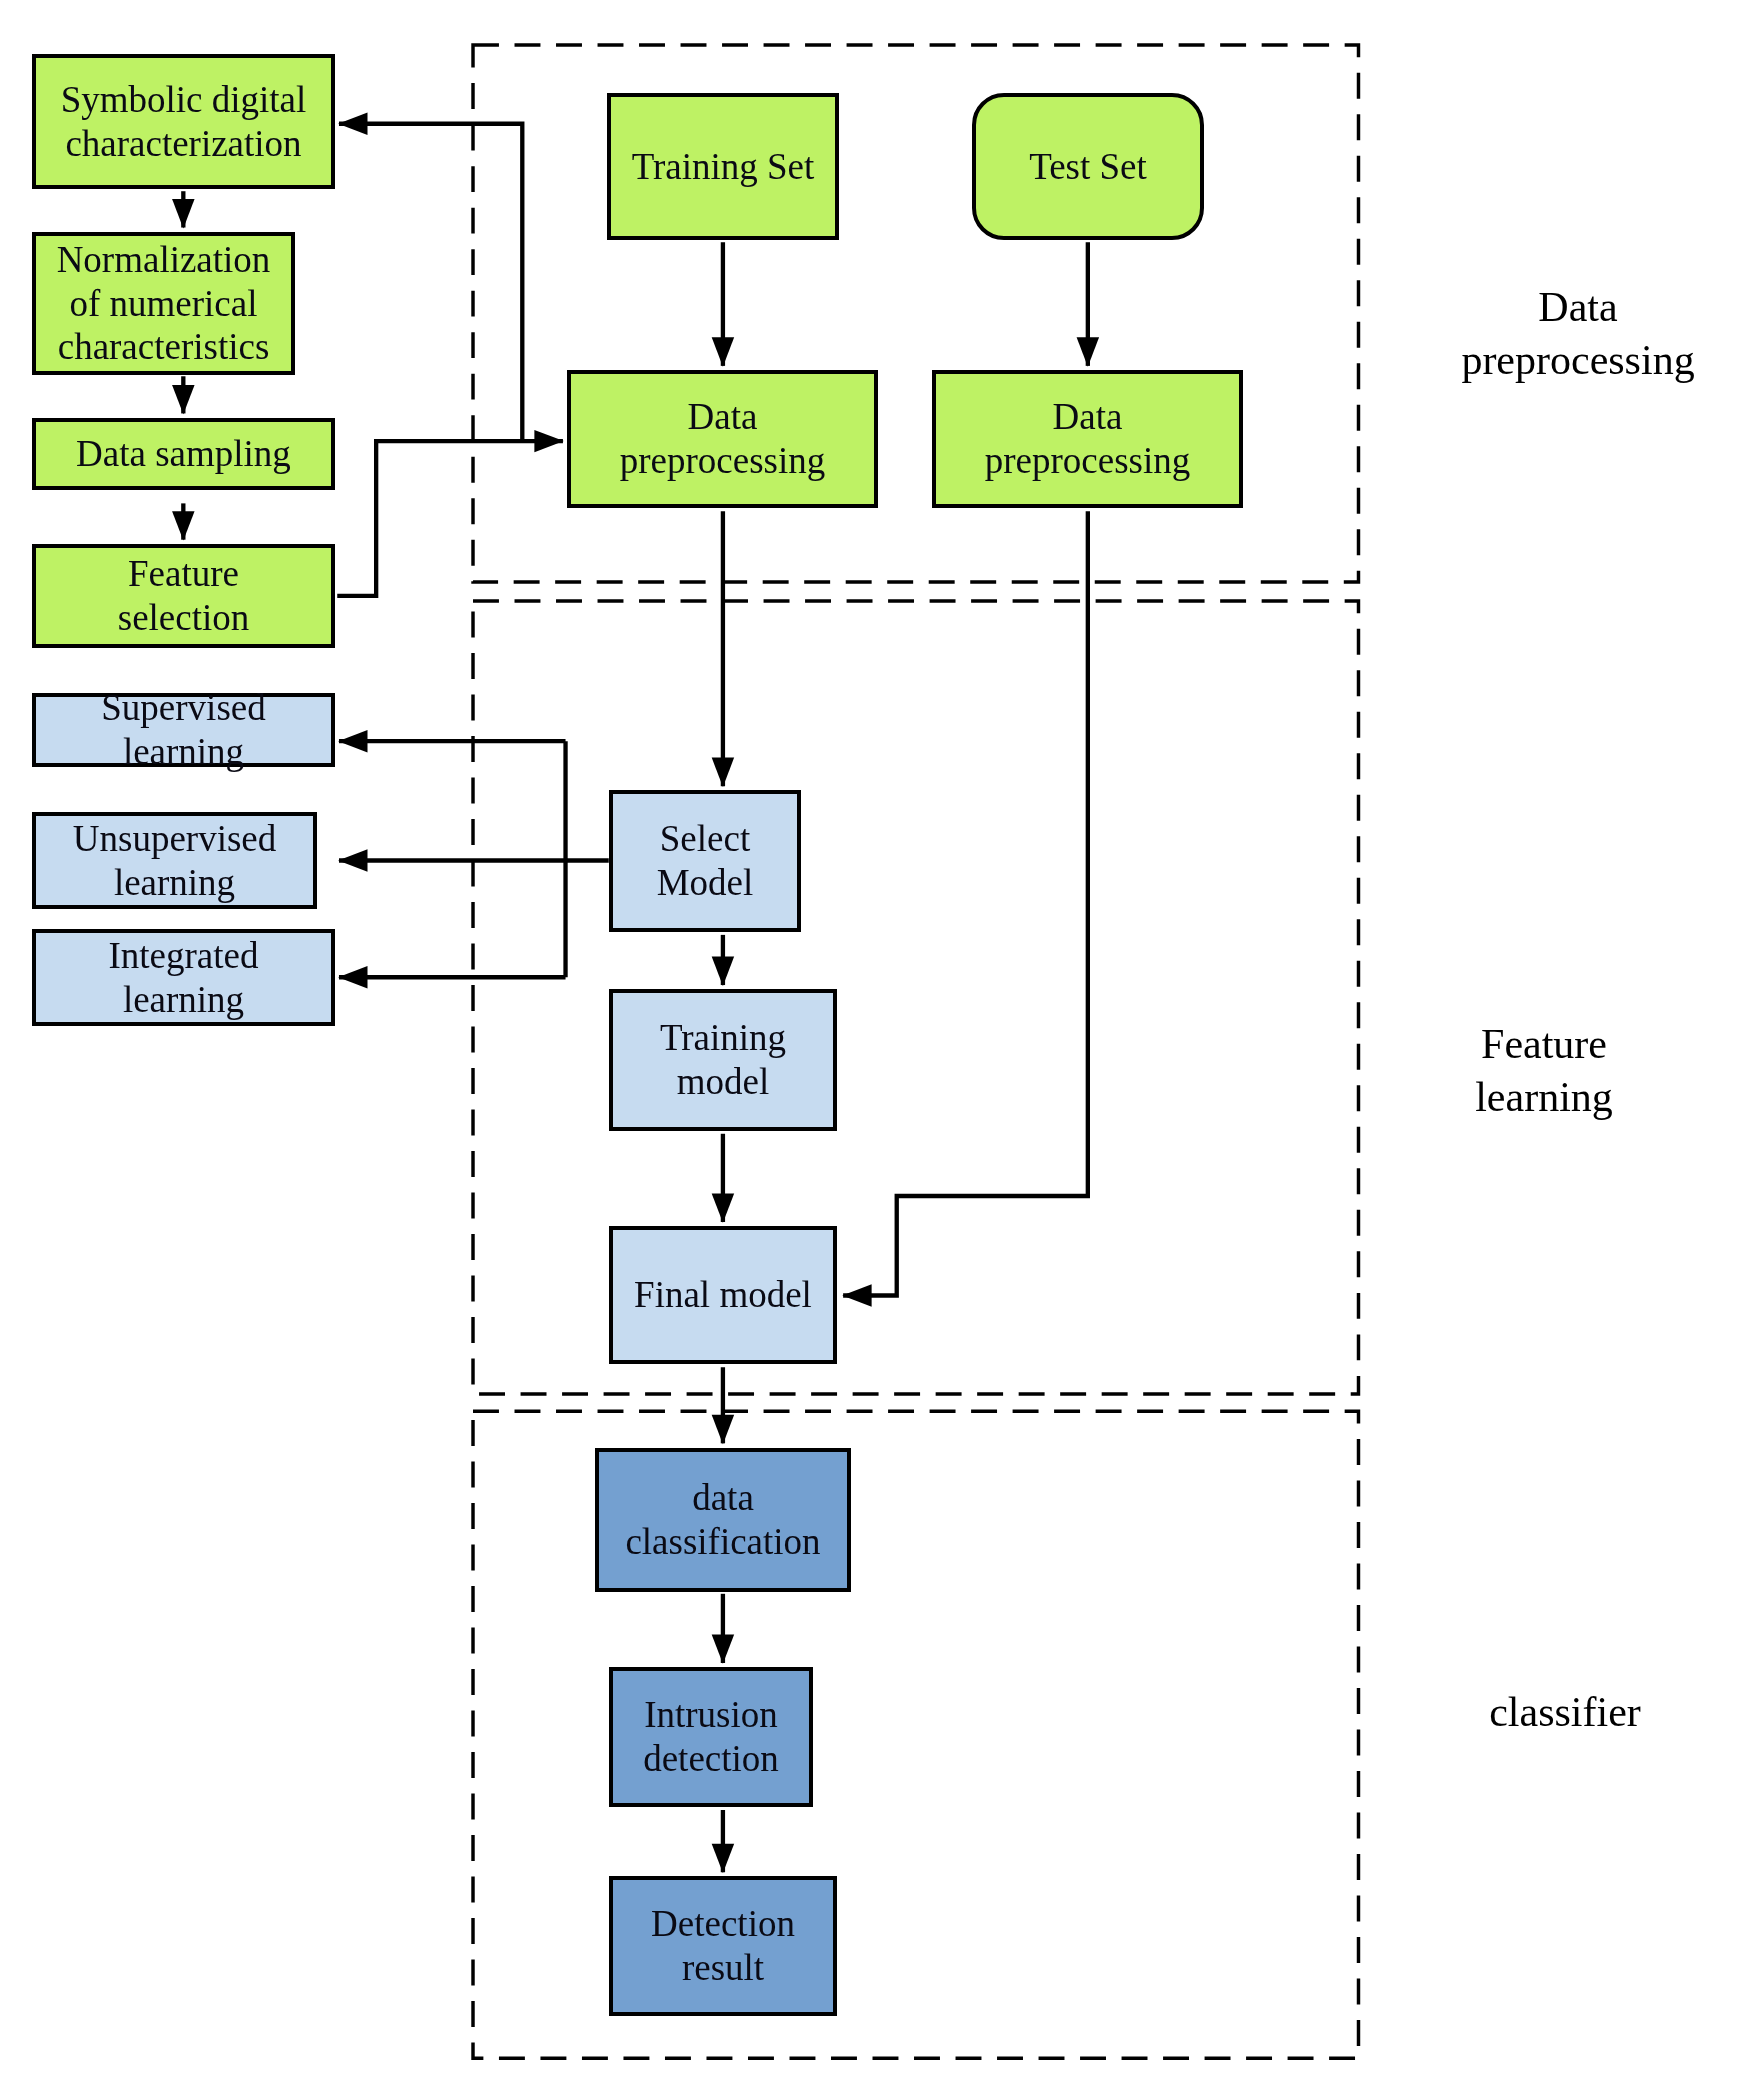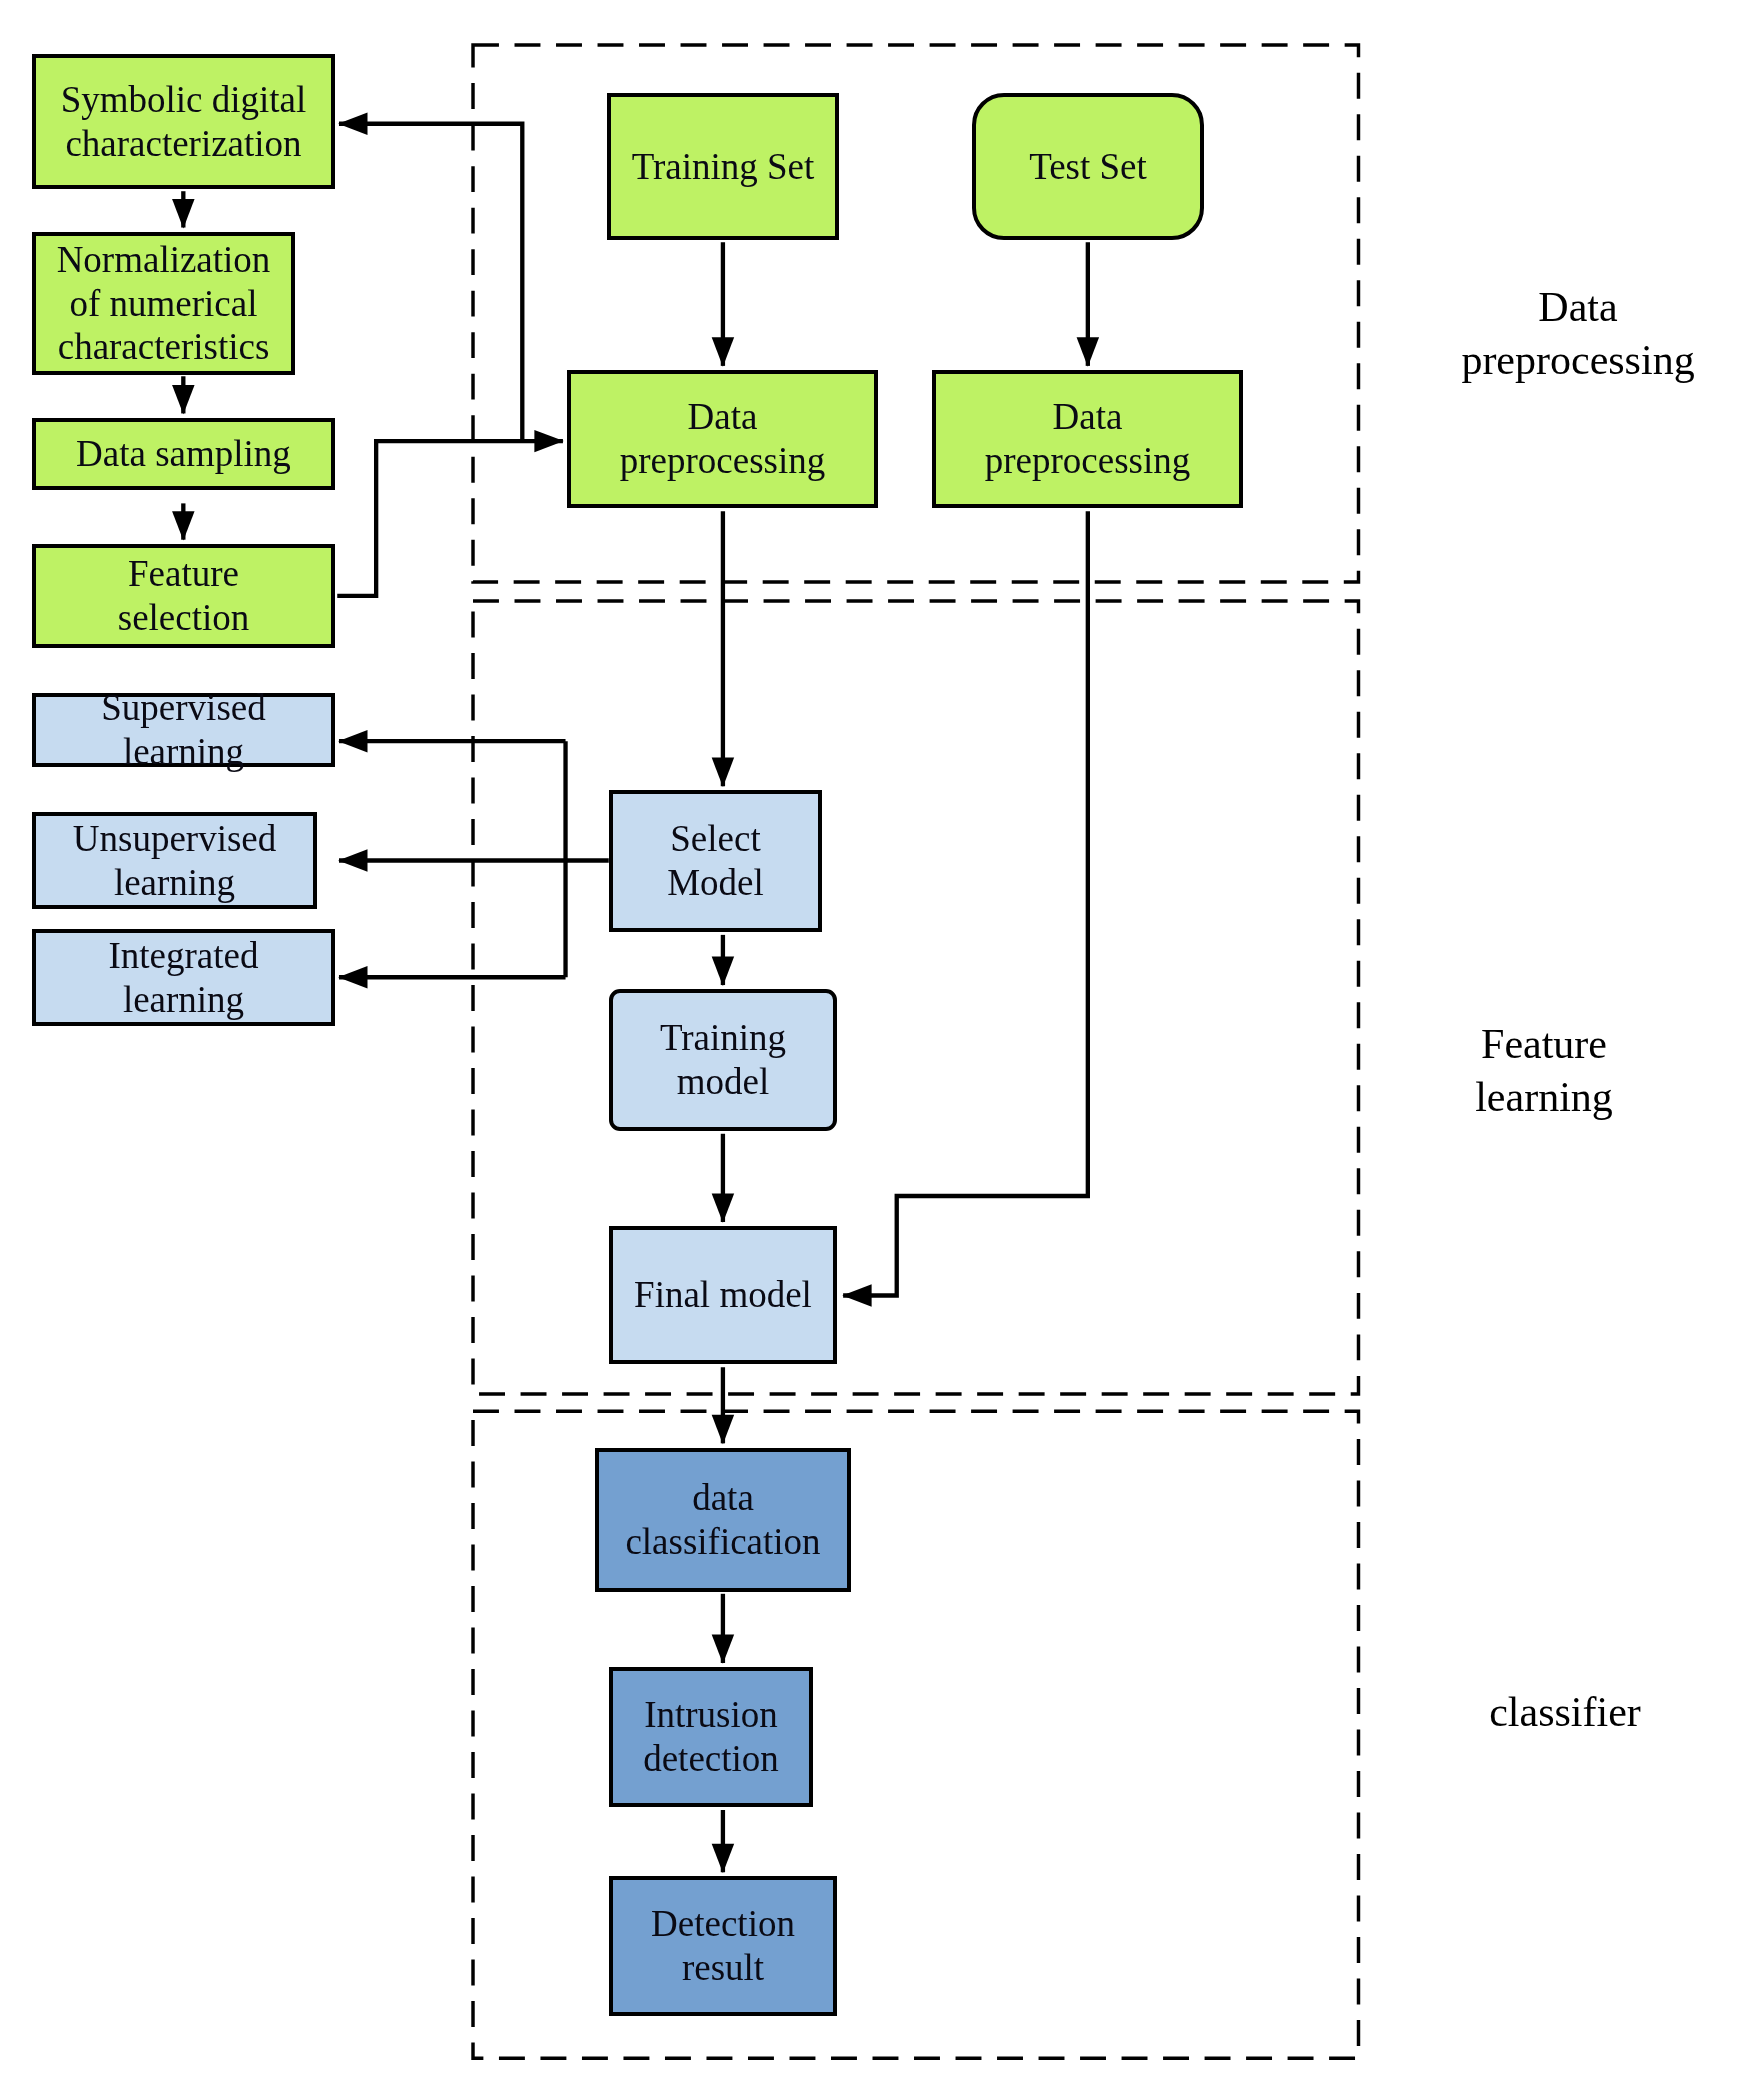--- a/index.html
+++ b/index.html
@@ -97,23 +97,23 @@
     <div class="node light" style="left: 32px; top: 812px; width: 285px; height: 97px;"><span>Unsupervised
 learning</span></div>
     <div class="node light" style="left: 32px; top: 929px; width: 303px; height: 97px;"><span>Integrated
 learning</span></div>
     <div class="node medium" style="left: 607px; top: 93px; width: 232px; height: 147px;"><span>Training Set</span></div>
     <div class="node medium" style="left: 972px; top: 93px; width: 232px; height: 147px; border-radius: 32px;"><span>Test Set</span></div>
     <div class="node medium" style="left: 567px; top: 370px; width: 311px; height: 138px;"><span>Data
 preprocessing</span></div>
     <div class="node medium" style="left: 932px; top: 370px; width: 311px; height: 138px;"><span>Data
 preprocessing</span></div>
-    <div class="node light" style="left: 609px; top: 790px; width: 213px; height: 142px;"><span>Select
+    <div class="node light" style="left: 609px; top: 790px; width: 192px; height: 142px;"><span>Select
 Model</span></div>
-    <div class="node light" style="left: 609px; top: 989px; width: 228px; height: 142px; border-radius: 11px;"><span>Training
+    <div class="node light" style="left: 609px; top: 989px; width: 228px; height: 142px;"><span>Training
 model</span></div>
     <div class="node light" style="left: 609px; top: 1226px; width: 228px; height: 138px;"><span>Final model</span></div>
     <div class="node dark" style="left: 595px; top: 1448px; width: 256px; height: 144px;"><span>data
 classification</span></div>
     <div class="node dark" style="left: 609px; top: 1667px; width: 204px; height: 140px;"><span>Intrusion
 detection</span></div>
     <div class="node dark" style="left: 609px; top: 1876px; width: 228px; height: 140px;"><span>Detection
 result</span></div>
     <div class="zone-label" style="left: 1578px; top: 333px;">Data preprocessing</div>
     <div class="zone-label" style="left: 1544px; top: 1070px;">Feature

